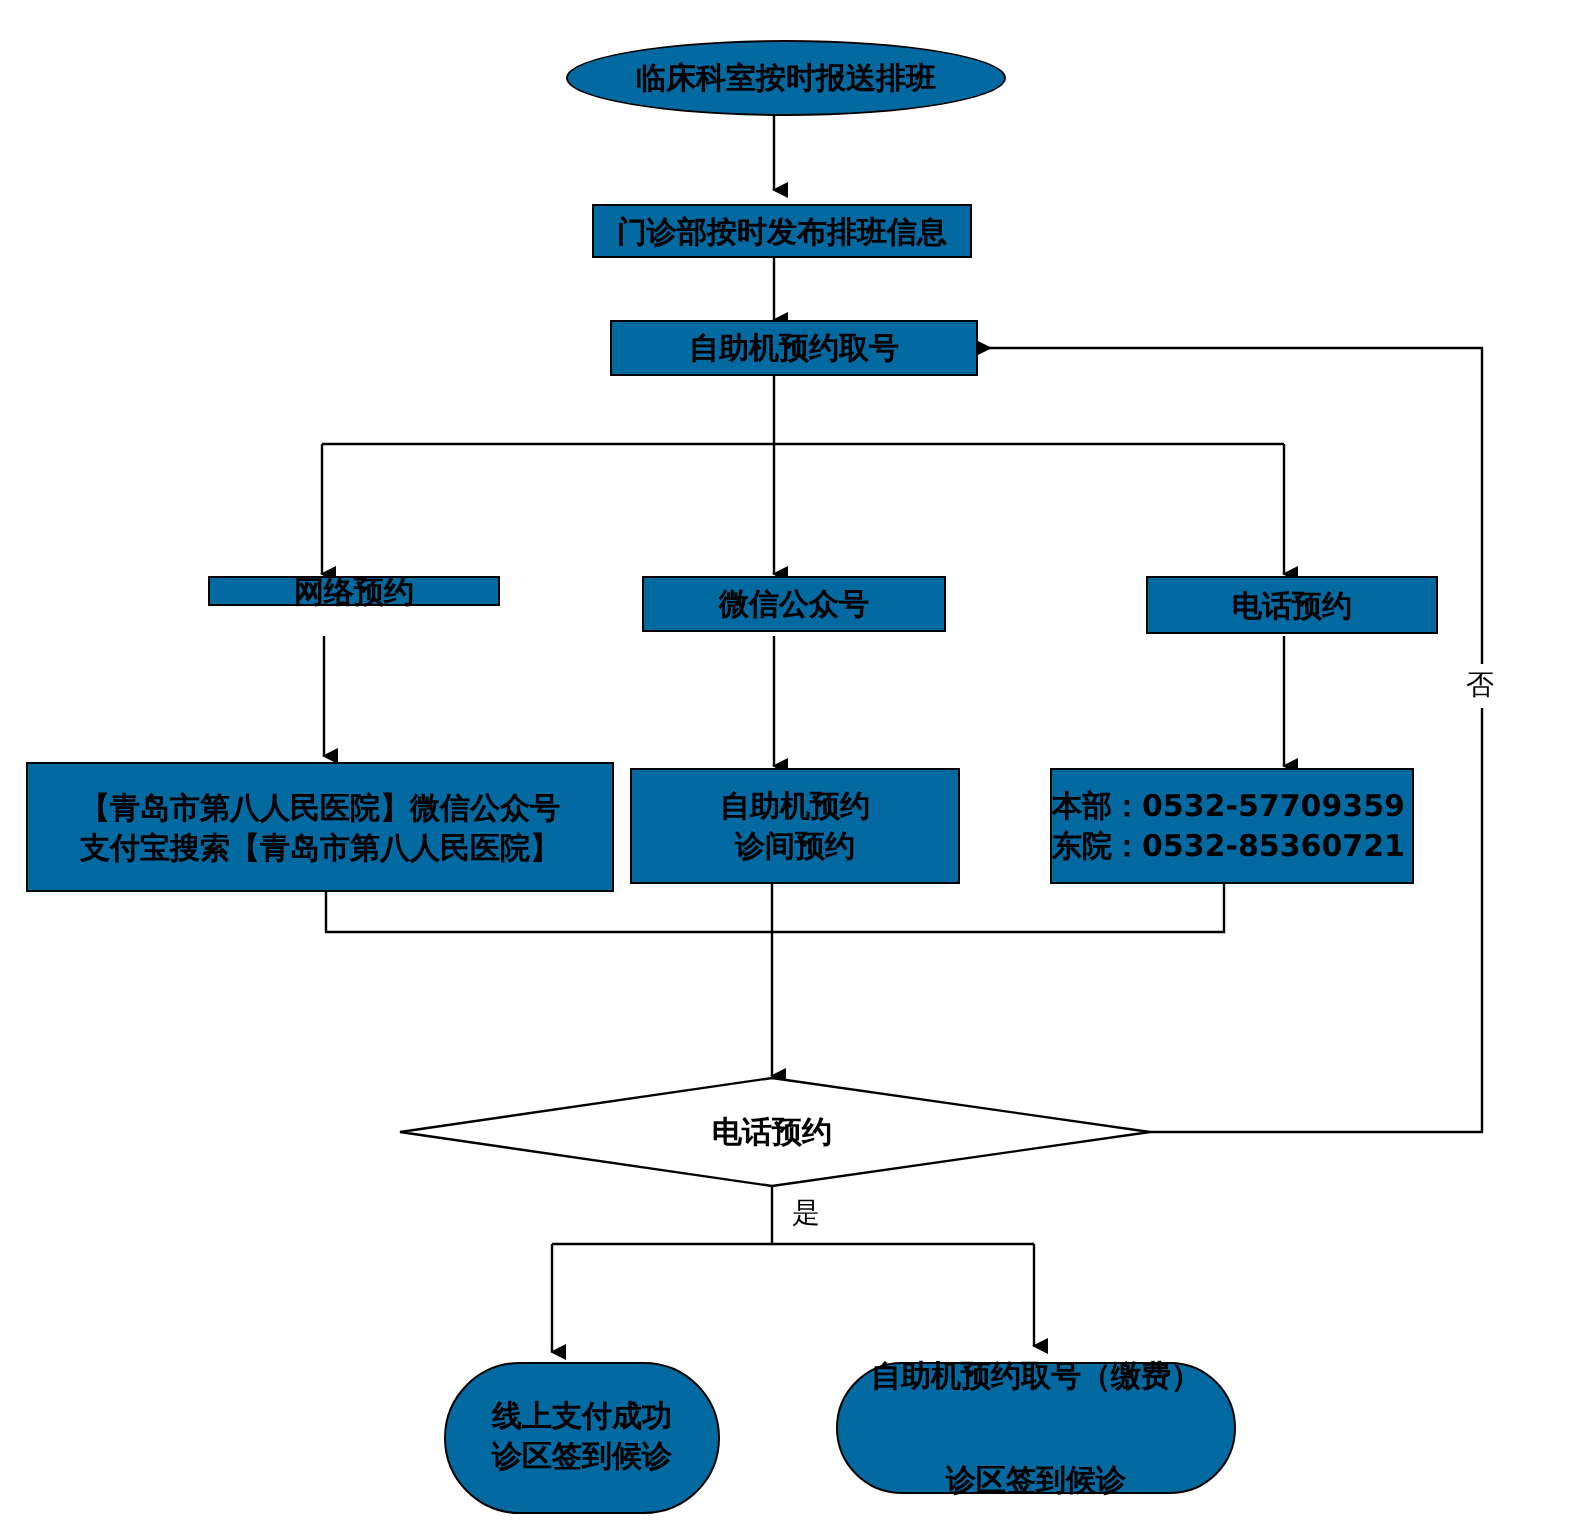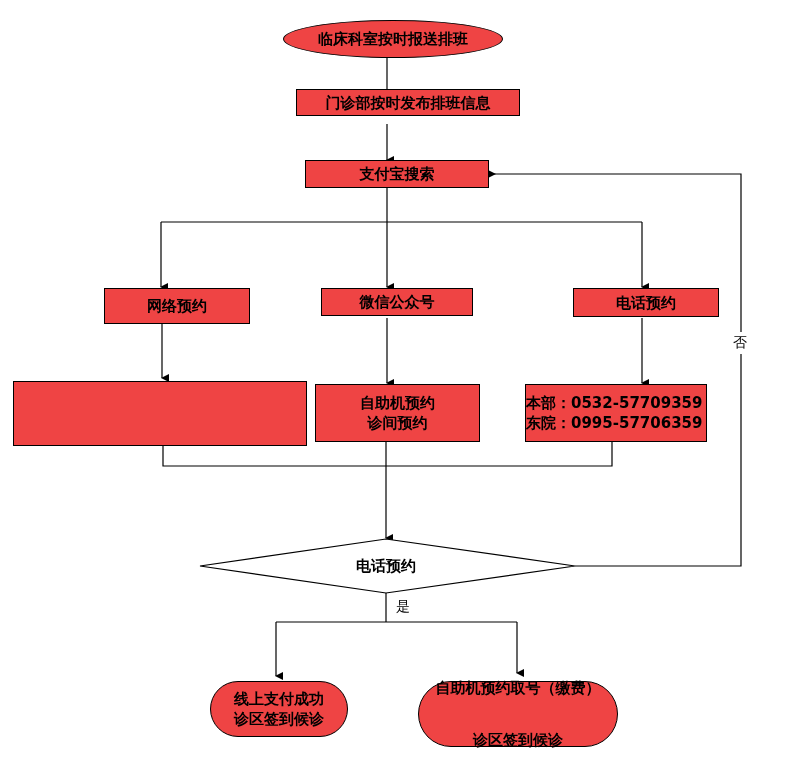--- a/index.html
+++ b/index.html
@@ -1,19 +1,19 @@
 <!DOCTYPE html>
 <html><head>
   <meta charset="utf-8">
   <style>
     html, body { margin: 0; padding: 0; background: #ffffff; }
     body { width: 790px; height: 766px; position: relative; overflow: hidden;
            font-family: "DejaVu Sans", "Liberation Sans", sans-serif; color: #000; }
     svg#lines { position: absolute; left: 0; top: 0; }
-    .node { position: absolute; box-sizing: border-box; border: 1.5px solid #000; background: #ef4444;
+    .node { position: absolute; box-sizing: border-box; border: 1.5px solid #000; background: #0369a1;
             display: flex; flex-direction: column; align-items: center; justify-content: center;
             text-align: center; font-weight: bold; font-size: 15px; line-height: 20px; }
     .rect { border-radius: 0; }
     .pill { border-radius: 50%; }
     .stadium { border-radius: 48px; }
     .label { position: absolute; font-size: 14px; background: #fff; }
   </style>
 </head>
 <body>
 
@@ -45,59 +45,61 @@
     <line x1="276" y1="622" x2="517" y2="622"></line>
     <line x1="276" y1="622" x2="276" y2="676" marker-end="url(#arr)"></line>
     <line x1="517" y1="622" x2="517" y2="673" marker-end="url(#arr)"></line>
   </g>
 </svg>
 
 <div class="node pill" style="left:283px; top:20px; width:220px; height:38px;">
   <span>临床科室按时报送排班</span>
 </div>
 
-<div class="node rect" style="left:296px; top:89px; width:224px; height:27px;justify-content:center;">
+<div class="node rect" style="left:296px; top:102px; width:190px; height:27px;justify-content:center;">
   <span>门诊部按时发布排班信息</span>
 </div>
 
 <div class="node rect" style="left:305px; top:160px; width:184px; height:28px;">
-  <span>支付宝搜索</span>
+  <span>自助机预约取号</span>
 </div>
 
-<div class="node rect" style="left:104px; top:288px; width:146px; height:36px;">
+<div class="node rect" style="left:104px; top:288px; width:146px; height:15px;">
   <span>网络预约</span>
 </div>
 <div class="node rect" style="left:321px; top:288px; width:152px; height:28px;">
   <span>微信公众号</span>
 </div>
 <div class="node rect" style="left:557px; top:288px; width:146px; height:29px;margin-left:16px;">
   <span>电话预约</span>
 </div>
 
 <div class="node rect" style="left:13px; top:381px; width:294px; height:65px;">
+  <span>【青岛市第八人民医院】微信公众号</span>
+  <span>支付宝搜索【青岛市第八人民医院】</span>
 </div>
 
 <div class="node rect" style="left:315px; top:384px; width:165px; height:58px;">
   <span>自助机预约</span>
   <span>诊间预约</span>
 </div>
 
 <div class="node rect" style="left:525px; top:384px; width:182px; height:58px; align-items:flex-start; ">
   <span>本部：0532-57709359</span>
-  <span>东院：0995-57706359</span>
+  <span>东院：0532-85360721</span>
 </div>
 
 <div class="node" style="left:326px; top:554px; width:120px; height:24px; border:none; background:transparent;">
   <span>电话预约</span>
 </div>
 
 <div class="label" style="left:396px; top:598px;">是</div>
 <div class="label" style="left:733px; top:332px; padding:2px 0;">否</div>
 
-<div class="node stadium" style="left:210px; top:681px; width:138px; height:56px;font-family:Liberation Serif, serif;">
+<div class="node stadium" style="left:222px; top:681px; width:138px; height:76px;font-family:Liberation Serif, serif;">
   <span>线上支付成功</span>
   <span>诊区签到候诊</span>
 </div>
 
 <div class="node stadium" style="left:418px; top:681px; width:200px; height:66px;gap:32px;">
   <span>自助机预约取号（缴费）</span>
   <span>诊区签到候诊</span>
 </div>
 
 </body></html>

